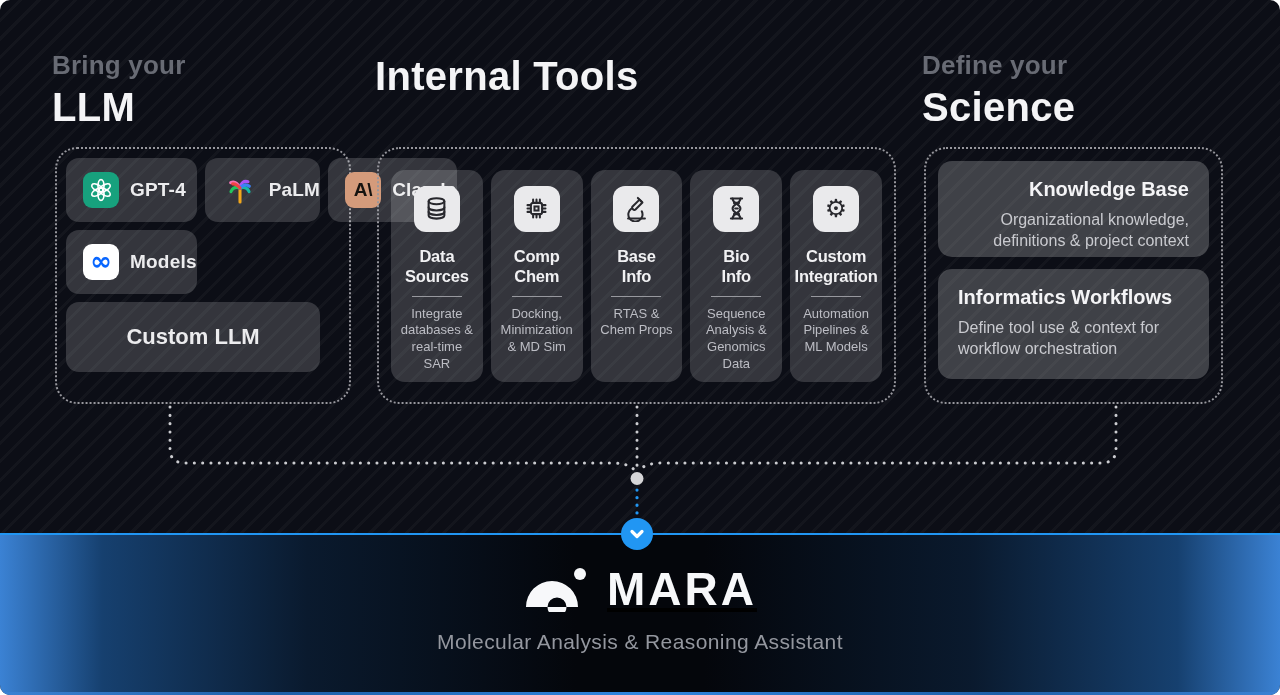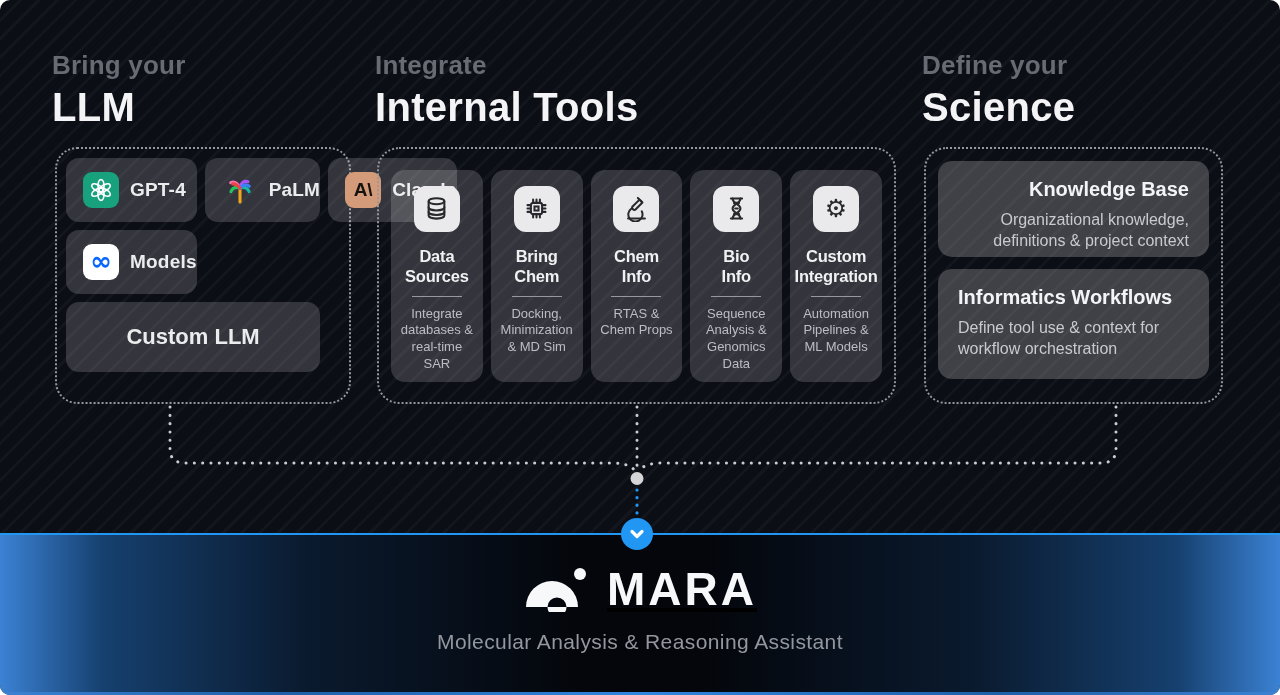--- a/index.html
+++ b/index.html
@@ -60,21 +60,20 @@
 </head>
 <body>
 
 <div class="canvas">
 
   <div class="sec-head" style="left:52px;">
     <div class="eyebrow">Bring your</div>
     <div class="sec-title">LLM</div>
   </div>
   <div class="sec-head" style="left:375px;">
-    <div class="eyebrow">Integrate</div>
     <div class="sec-title">Internal Tools</div>
   </div>
   <div class="sec-head" style="left:922px;">
     <div class="eyebrow">Define your</div>
     <div class="sec-title">Science</div>
   </div>
 
   <div class="dotbox" style="left:55px;width:296px;">
     <div class="llm-grid">
 
@@ -149,35 +148,35 @@
       </div>
 
       <div class="tool-card">
         <div class="tool-ico">
           <svg width="27" height="27" viewBox="0 0 24 24" fill="none" stroke="#28282d" stroke-width="1.8" stroke-linecap="round">
             <rect x="7" y="7" width="10" height="10" rx="2"></rect>
             <rect x="10.2" y="10.2" width="3.6" height="3.6"></rect>
             <path d="M9 7V4 M12 7V4 M15 7V4 M9 17v3 M12 17v3 M15 17v3 M7 9H4 M7 12H4 M7 15H4 M17 9h3 M17 12h3 M17 15h3"></path>
           </svg>
         </div>
-        <div class="tool-title">Bring Chem</div>
+        <div class="tool-title">Comp Chem</div>
         <div class="tool-div"></div>
         <div class="tool-sub">Docking, Minimization &amp; MD Sim</div>
       </div>
 
       <div class="tool-card">
         <div class="tool-ico">
           <svg width="27" height="27" viewBox="0 0 24 24" fill="none" stroke="#28282d" stroke-width="1.8" stroke-linecap="round" stroke-linejoin="round">
             <path d="M13.2 2.6 l3.6 3.6"></path>
             <path d="M14.7 4.1 l-6.2 6.2 a1.4 1.4 0 0 0 0 2 l0.6 0.6 a1.4 1.4 0 0 0 2 0 l6.2 -6.2z"></path>
             <path d="M7.3 12.2 a6.3 6.3 0 1 0 9.4 2.3"></path>
             <path d="M4.5 20.8 h15"></path>
           </svg>
         </div>
-        <div class="tool-title">Chem Info</div>
+        <div class="tool-title">Base Info</div>
         <div class="tool-div"></div>
         <div class="tool-sub">RTAS &amp; Chem Props</div>
       </div>
 
       <div class="tool-card">
         <div class="tool-ico">
           <svg width="27" height="27" viewBox="0 0 24 24" fill="none" stroke="#28282d" stroke-width="1.8" stroke-linecap="round">
             <path d="M7 3.2h10 M7 20.8h10"></path>
             <path d="M8.5 3.2 c0 4.8 7 4.5 7 8.8 0 4.3 -7 4 -7 8.8"></path>
             <path d="M15.5 3.2 c0 4.8 -7 4.5 -7 8.8 0 4.3 7 4 7 8.8"></path>

